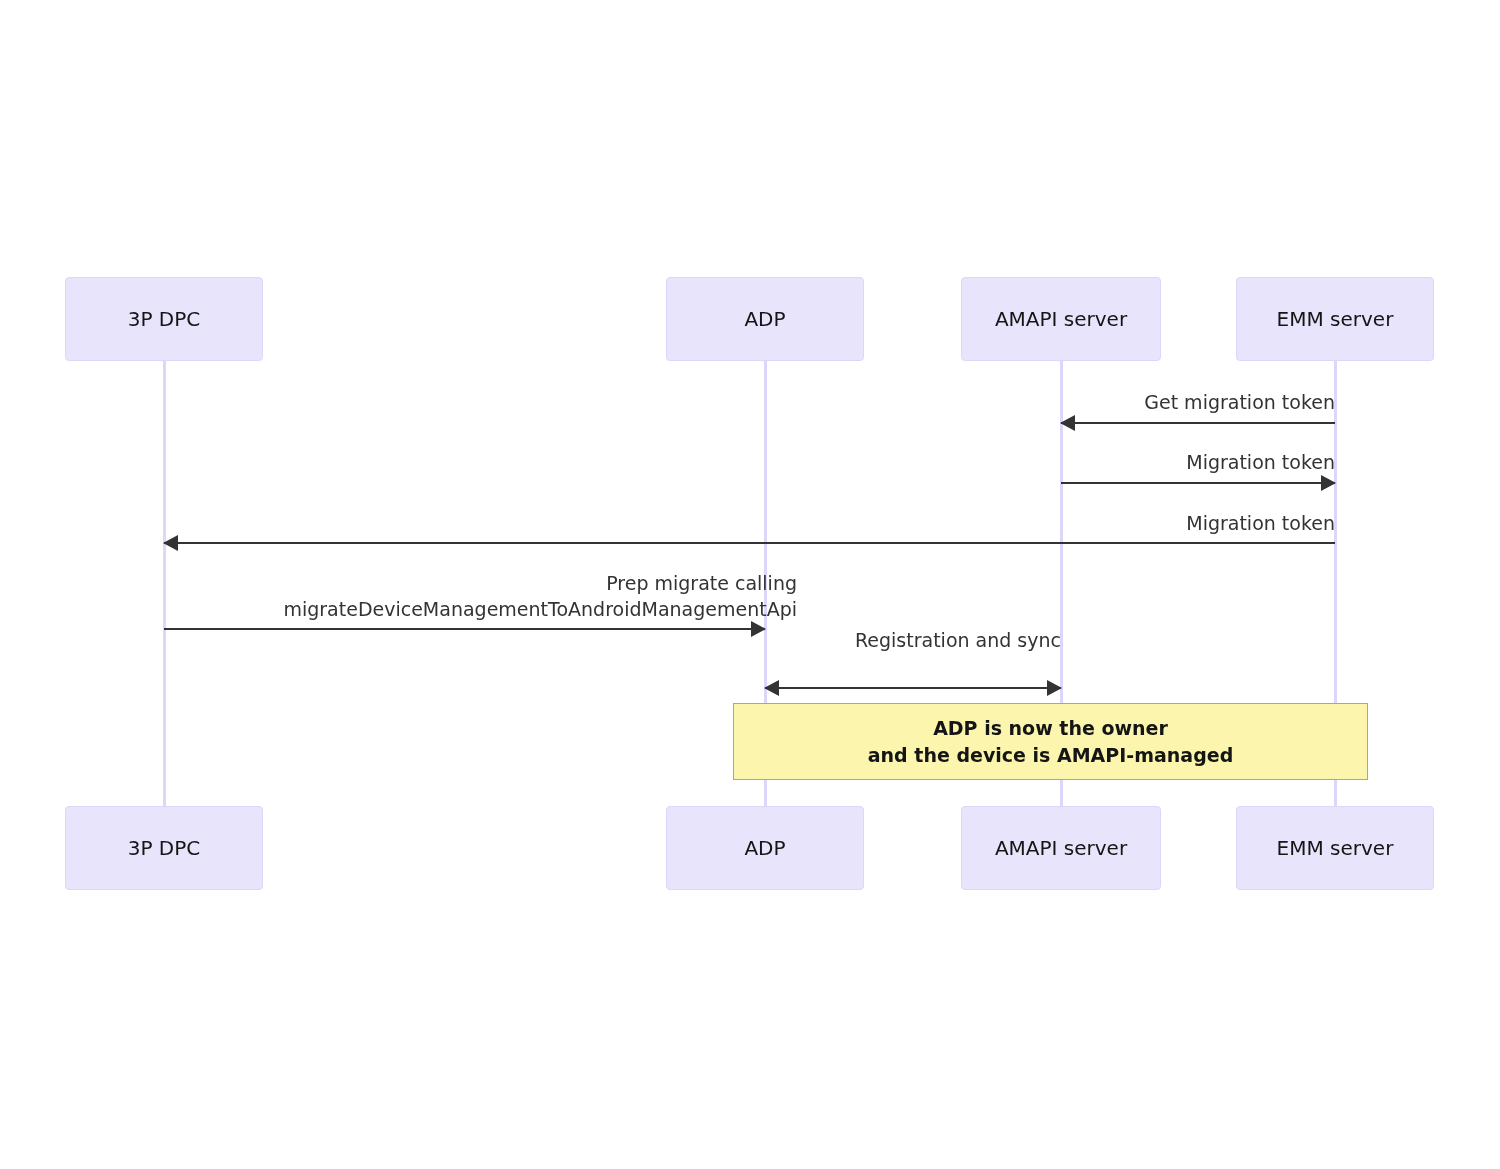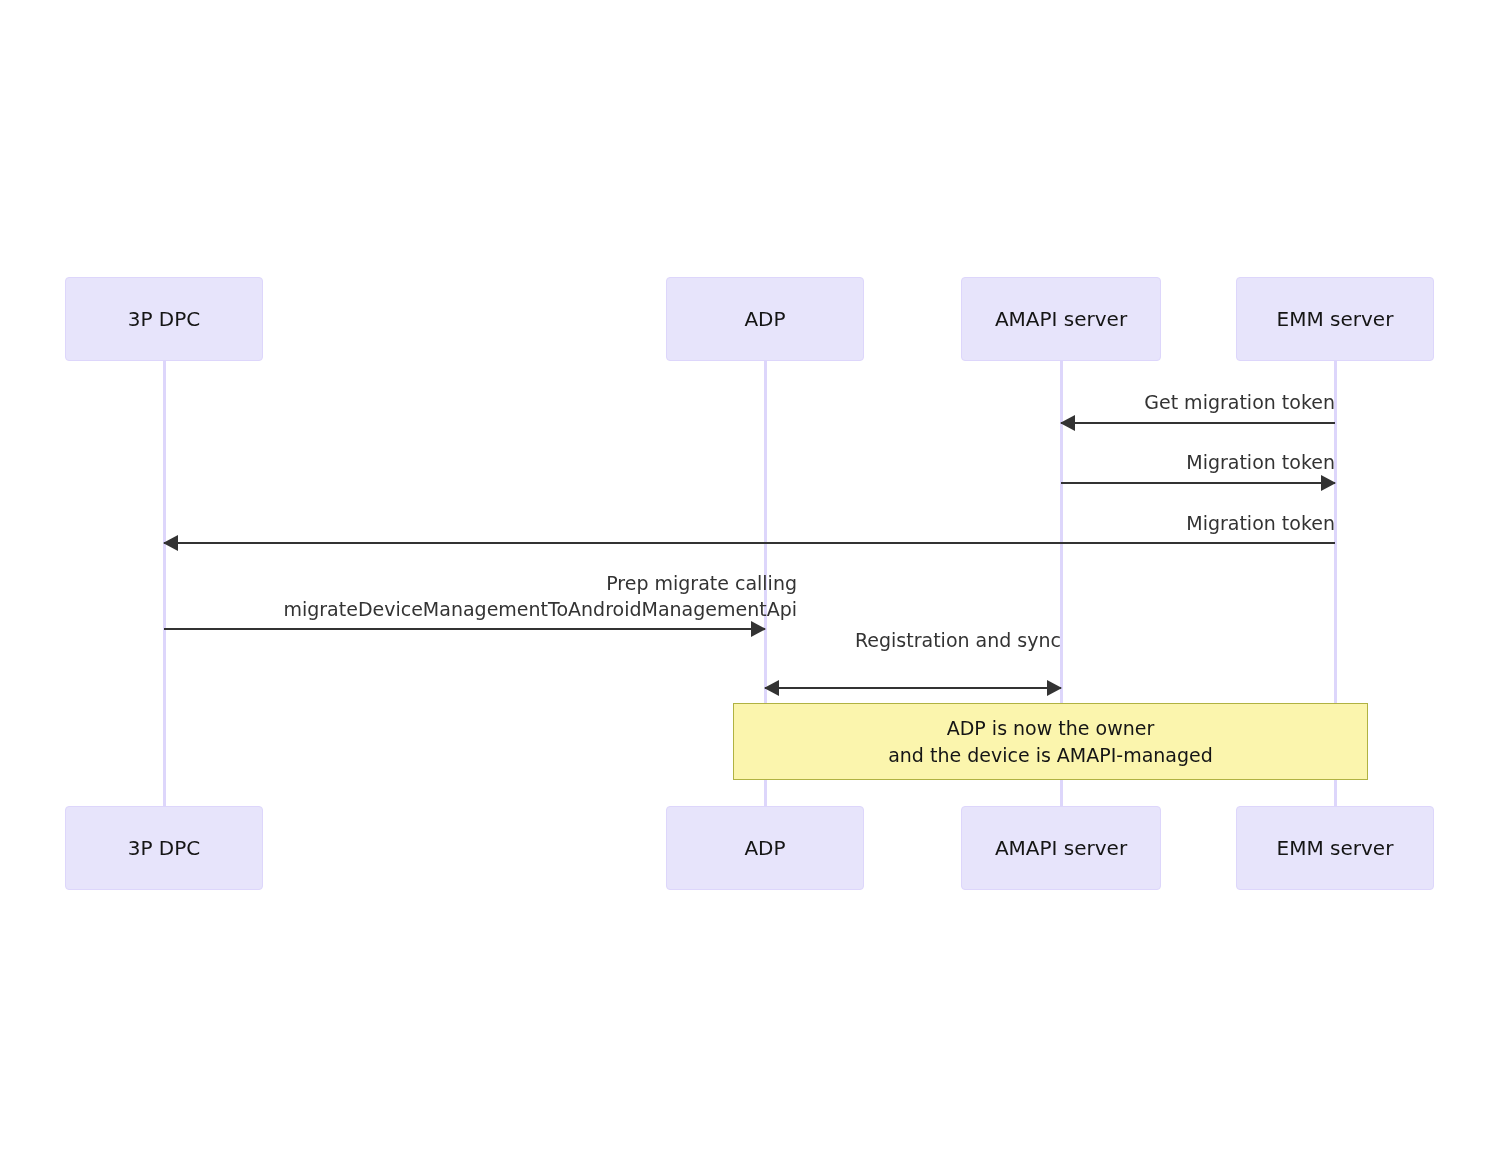--- a/index.html
+++ b/index.html
@@ -141,21 +141,21 @@
     <div class="head right"></div>
   </div>
 
   <div class="msg-label" style="left:765px; top:627px; width:296px;">Registration and sync</div>
   <div class="msg" style="left:765px; top:687px; width:296px;">
     <div class="line"></div>
     <div class="head left"></div>
     <div class="head right"></div>
   </div>
 
-  <div class="note-box" style="left:733px; top:703px; width:635px; height:77px;">ADP is now the owner
+  <div class="note-box" style="left:733px; top:703px; width:635px; height:77px;font-weight:bold;">ADP is now the owner
 and the device is AMAPI-managed</div>
 
   <div class="actor-box" style="left:65px; top:806px; width:198px; height:84px;">
     <span>3P DPC</span>
   </div>
   <div class="actor-box" style="left:666px; top:806px; width:198px; height:84px;">
     <span>ADP</span>
   </div>
   <div class="actor-box" style="left:961px; top:806px; width:200px; height:84px;">
     <span>AMAPI server</span>

